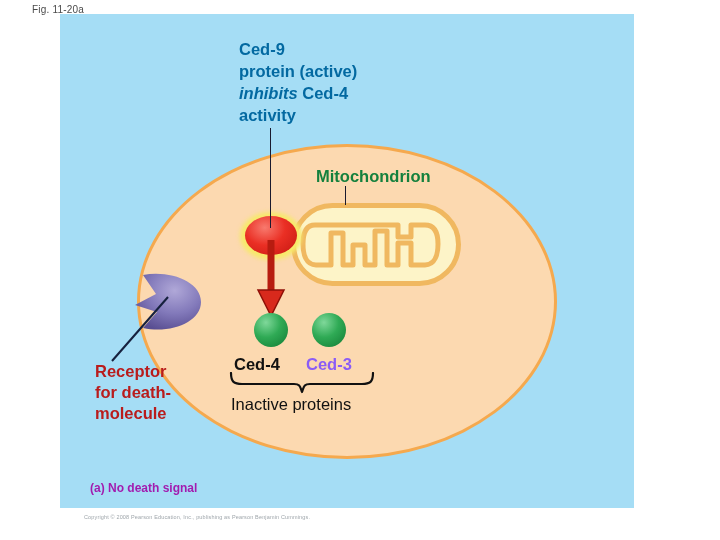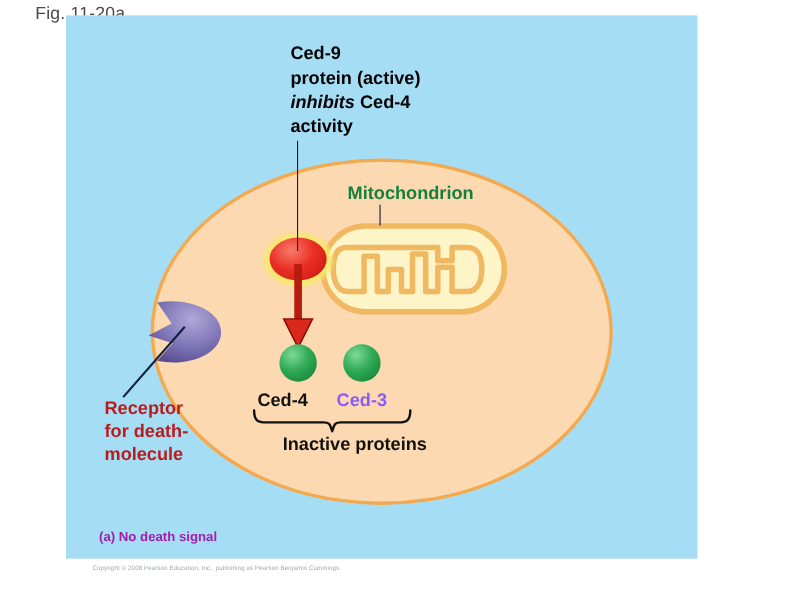--- a/index.html
+++ b/index.html
@@ -13,21 +13,21 @@
     position: relative;
     overflow: hidden;
     font-family: "Liberation Sans", sans-serif;
   }
 
   
   #fig-label {
     position: absolute;
     left: 14px;
     top: 4px;
-    font-size: 16px;
+    font-size: 10px;
     color: #4a4a4a;
     letter-spacing: 0.2px;
     white-space: nowrap;
     padding-left: 18px;
   }
 
   
   #slide-panel {
     position: absolute;
     left: 60px;
@@ -133,23 +133,22 @@
   }
 
   
   #ced9-text {
     position: absolute;
     left: 239px;
     top: 38px;
     width: 190px;
     font-size: 16.5px;
     font-weight: bold;
-    color: #000000;
+    color: #0369a1;
     line-height: 22px;
-    margin-left: 25px;
   }
   #ced9-text .ital { font-style: italic; }
 
   
   #mito-label {
     position: absolute;
     left: 316px;
     top: 167px;
     font-size: 16.5px;
     font-weight: bold;
@@ -227,24 +226,23 @@
     left: 228px;
     top: 372px;
     width: 148px;
     height: 22px;
   }
   #inactive-label {
     position: absolute;
     left: 231px;
     top: 395px;
     font-size: 16.5px;
-    font-weight: bold;
+    font-weight: normal;
     color: #111111;
     white-space: nowrap;
-    margin-left: 26px;
   }
 
   
   #panel-caption {
     position: absolute;
     left: 90px;
     top: 481px;
     font-size: 12px;
     font-weight: bold;
     color: #a21caf;

